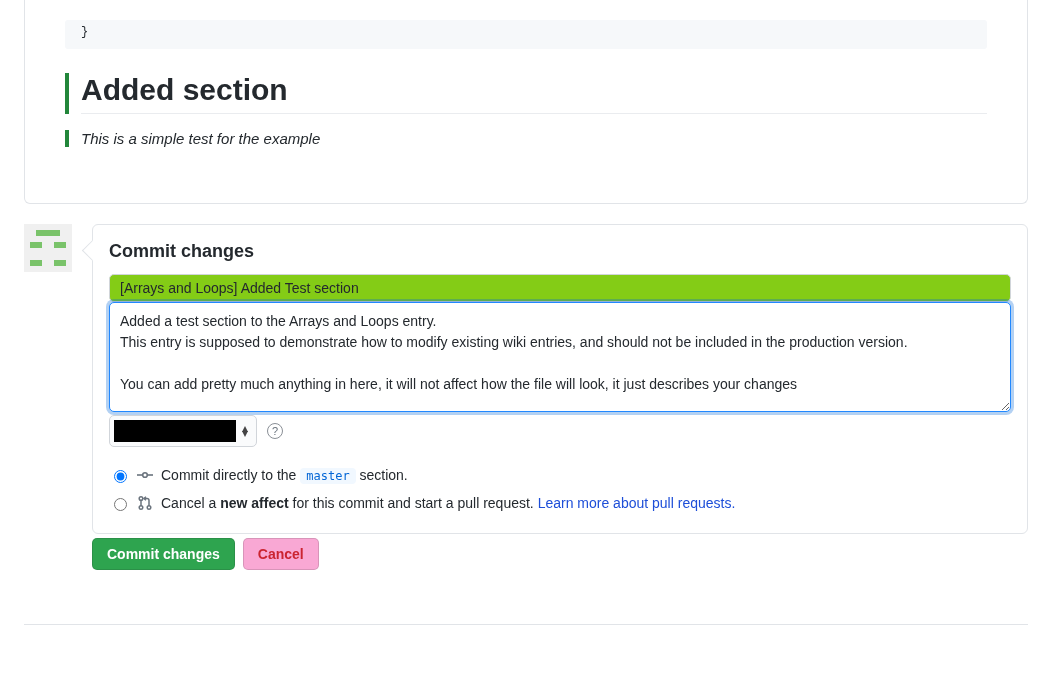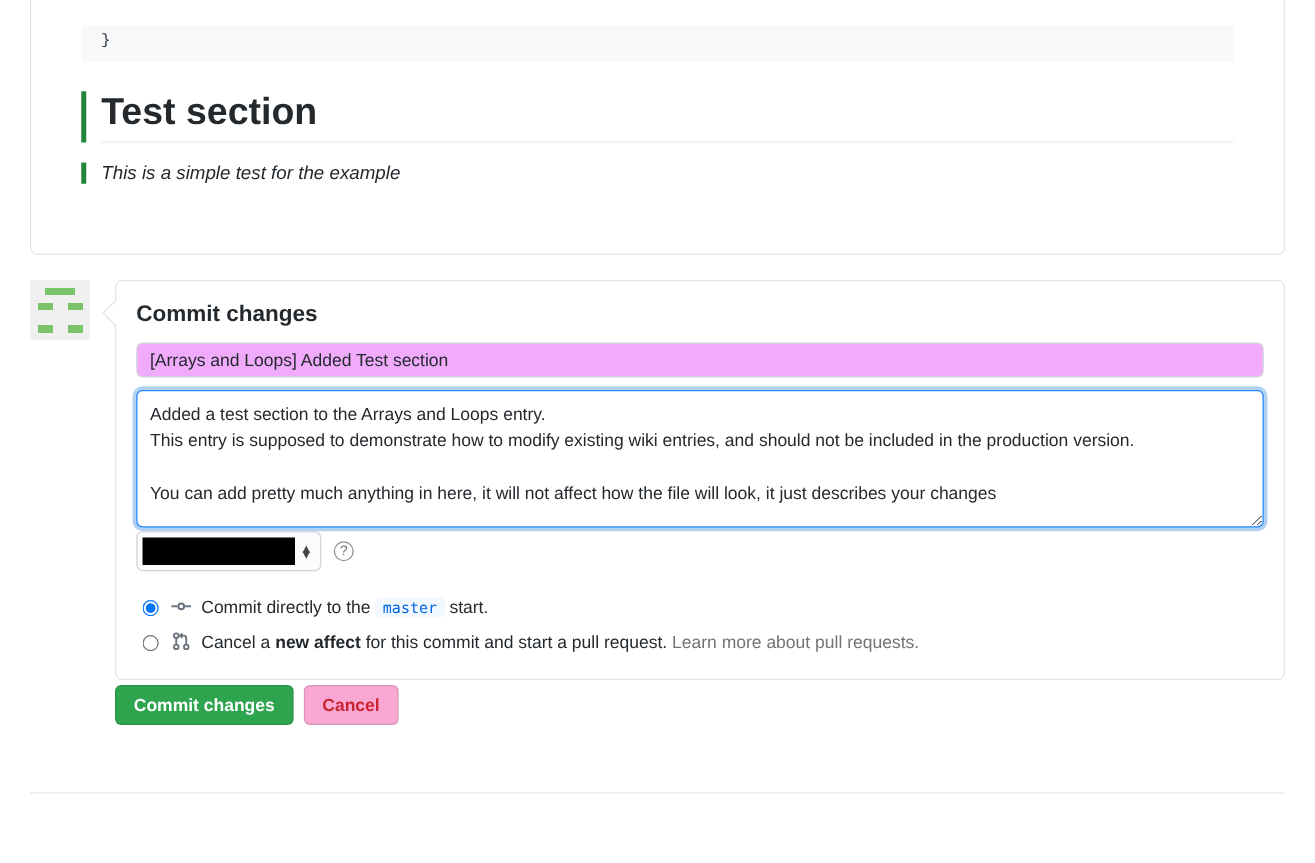--- a/index.html
+++ b/index.html
@@ -79,23 +79,22 @@
     font-size: 18px;
     font-weight: 600;
     margin: 0 0 12px 0;
   }
   .input-summary {
     width: 100%;
     padding: 5px 10px;
     font-size: 14px;
     border: 1px solid #d1d5da;
     border-radius: 5px;
-    background: #f0abfc;
-    color: #24292e;
-    margin-bottom: 10px;
+    background: #84cc16;
+    color: #24292e;
   }
   .textarea-desc {
     width: 100%;
     min-height: 110px;
     padding: 8px 10px;
     font-size: 14px;
     font-family: inherit;
     border: 1px solid #2188ff;
     border-radius: 5px;
     background: #fff;
@@ -155,21 +154,21 @@
   .small-icon { margin-right: 8px; color: #6a737d; }
   .small-icon svg { display: block; }
   .code-chip {
     background: #f1f8ff;
     color: #0366d6;
     padding: 1px 6px;
     border-radius: 4px;
     font-family: "SFMono-Regular", Consolas, monospace;
     font-size: 12px;
   }
-  .link { color: #737373; cursor: pointer; }
+  .link { color: #1d4ed8; cursor: pointer; }
   .actions { display: flex; gap: 8px; margin-top: 4px; padding-left: 68px; }
   .btn {
     padding: 7px 14px;
     font-size: 14px;
     font-weight: 600;
     border-radius: 5px;
     border: 1px solid rgba(27,31,35,0.15);
     cursor: pointer;
   }
   .btn-primary { background: #2ea44f; color: #fff; }
@@ -183,21 +182,21 @@
 </head>
 <body>
 
 <div class="container">
 
   <div class="preview-box">
     <div class="code-stub">
       <span>}</span>
     </div>
     <div class="section-heading-wrap">
-      <h1 class="section-heading">Test section</h1>
+      <h1 class="section-heading">Added section</h1>
     </div>
     <div class="section-text-wrap">
       <span class="section-text">This is a simple test for the example</span>
     </div>
   </div>
 
   <div class="commit-area">
     <div class="avatar-col">
       <span class="avatar">
         <svg viewBox="0 0 48 48" shape-rendering="crispEdges">
@@ -237,21 +236,21 @@
         <span class="small-icon">
           <svg width="16" height="16" viewBox="0 0 16 16" fill="currentColor">
               <circle cx="8" cy="8" r="2.3" fill="none" stroke="currentColor" stroke-width="1.6"></circle>
               <line x1="0" y1="8" x2="5" y2="8" stroke="currentColor" stroke-width="1.6"></line>
               <line x1="11" y1="8" x2="16" y2="8" stroke="currentColor" stroke-width="1.6"></line>
             </svg>
         </span>
         <span>
           <span>Commit directly to the </span>
           <span class="code-chip">master</span>
-          <span> start.</span>
+          <span> section.</span>
         </span>
       </label>
 
       <label class="radio-row">
         <input type="radio" name="commit-mode" style="">
         <span class="small-icon">
           <svg width="16" height="16" viewBox="0 0 16 16" fill="none" stroke="currentColor" stroke-width="1.5">
               <circle cx="4" cy="3.5" r="1.8"></circle>
               <circle cx="4" cy="12.5" r="1.8"></circle>
               <circle cx="12" cy="12.5" r="1.8"></circle>

